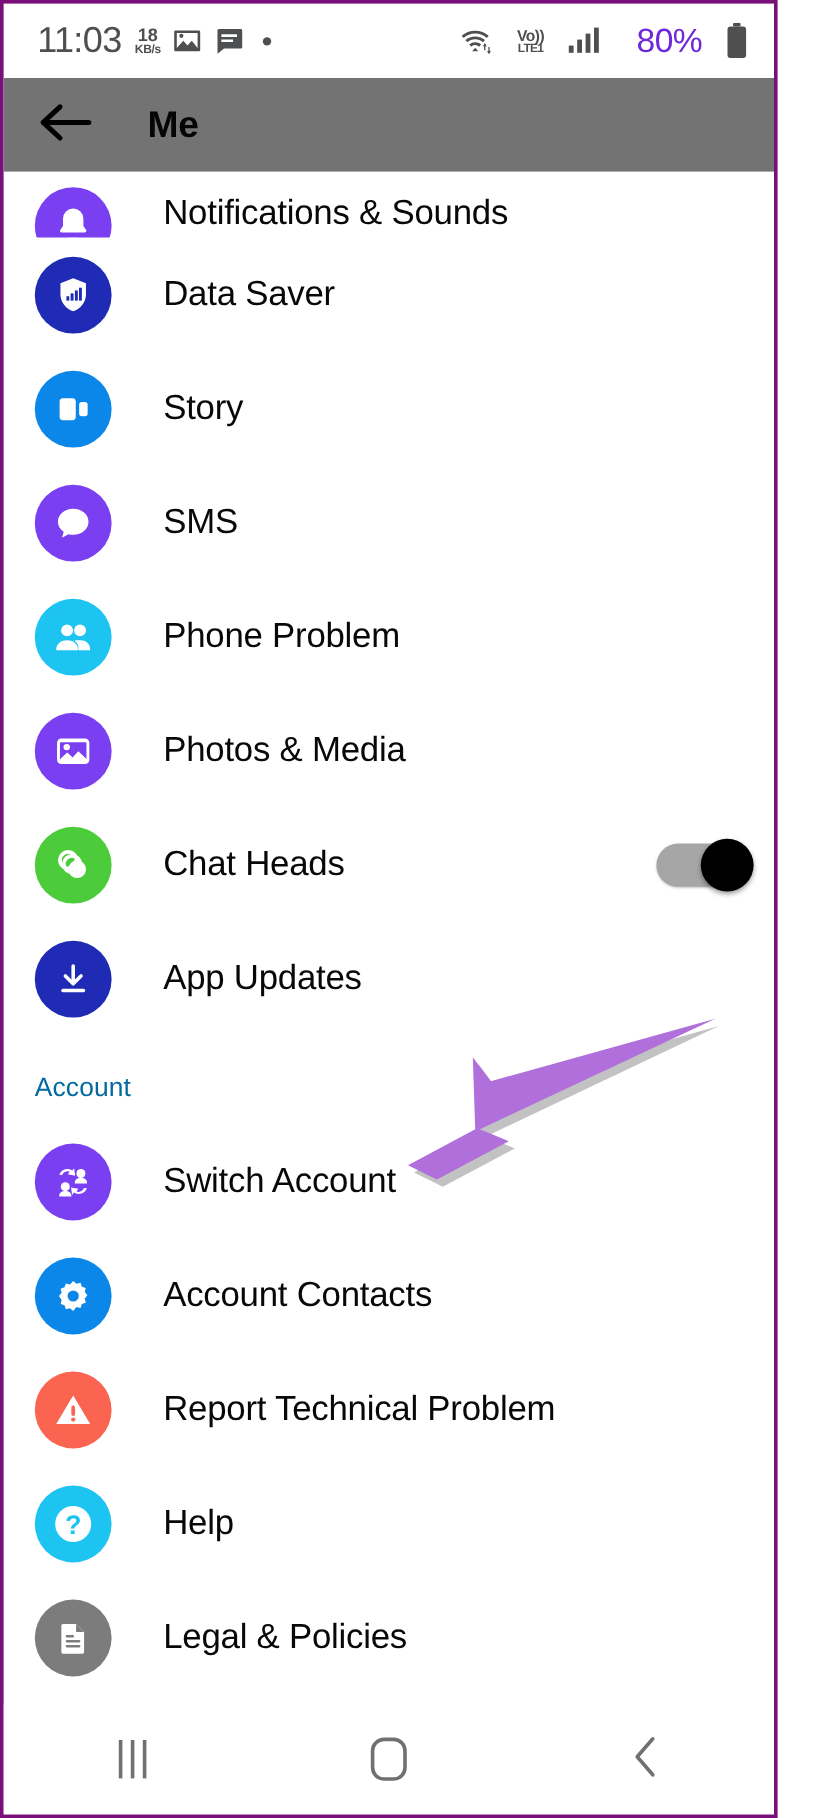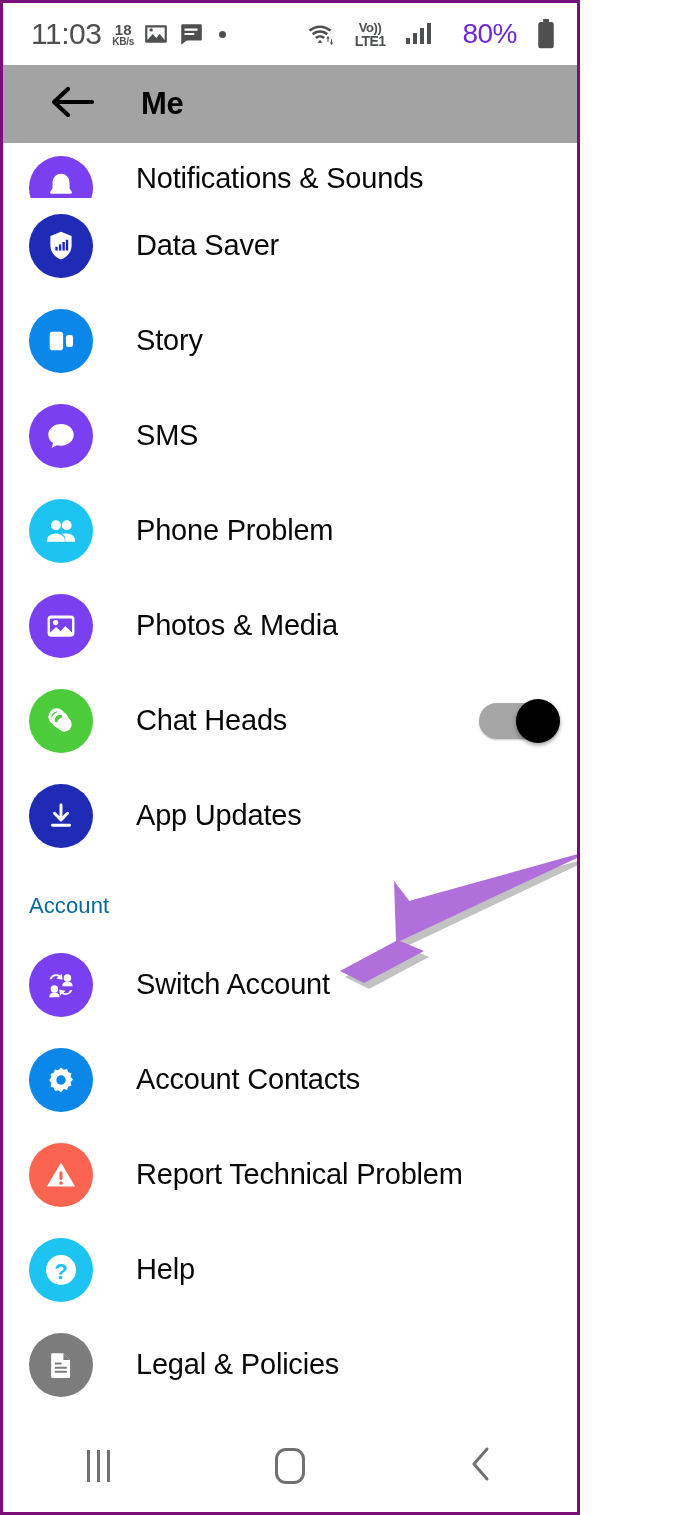--- a/index.html
+++ b/index.html
@@ -6,21 +6,21 @@
 
   html, body {
     width: 700px;
     height: 1515px;
     background: #ffffff;
     font-family: "Liberation Sans", sans-serif;
   }
 
   #phone {
     position: relative;
-    width: 580px;
+    width: 648px;
     height: 1515px;
     background: #ffffff;
     border: 3px solid #7a0f7a;
     overflow: hidden;
   }
 
   
   .status-bar {
     height: 62px;
     display: flex;
@@ -58,30 +58,30 @@
     margin-left: auto;
     display: flex;
     align-items: center;
     gap: 20px;
   }
   .volte {
     display: flex; flex-direction: column; align-items: center;
     line-height: 1; color: #4d4f51;
   }
   .volte .v1 { font-size: 13px; font-weight: bold; letter-spacing: -0.4px;}
-  .volte .v2 { font-size: 14px; font-weight: bold; letter-spacing: -0.6px;}
+  .volte .v2 { font-size: 10px; font-weight: bold; letter-spacing: -0.6px;}
   .battery-pct { font-size: 28px; color: #6d28d9; margin-left: 5px; letter-spacing: -0.5px;}
 
   
   .app-bar {
     height: 78px;
     display: flex;
     align-items: center;
-    padding-left: 44px;
-    background: #a3a3a3;
+    padding-left: 26px;
+    background: #737373;
   }
   .back-btn {
     width: 52px; height: 52px;
     display: flex; align-items: center; justify-content: center;
     cursor: pointer;
   }
   .app-title {
     font-size: 31px;
     font-weight: bold;
     color: #050505;

